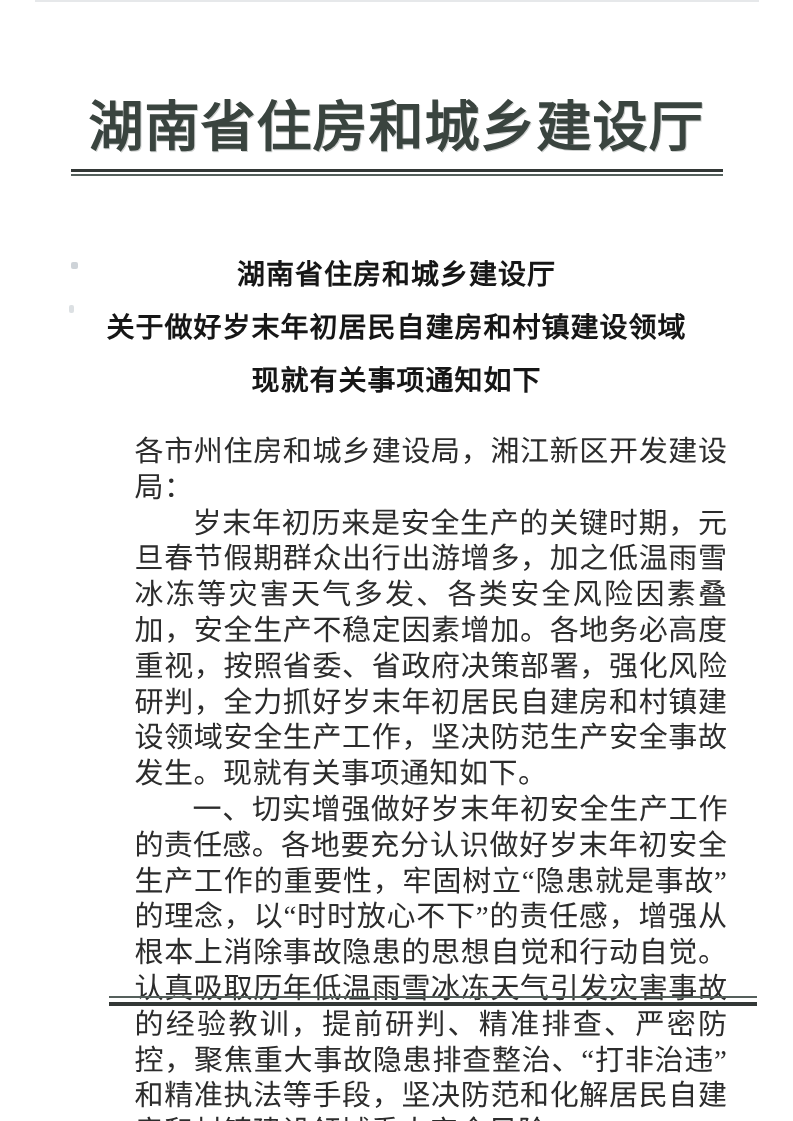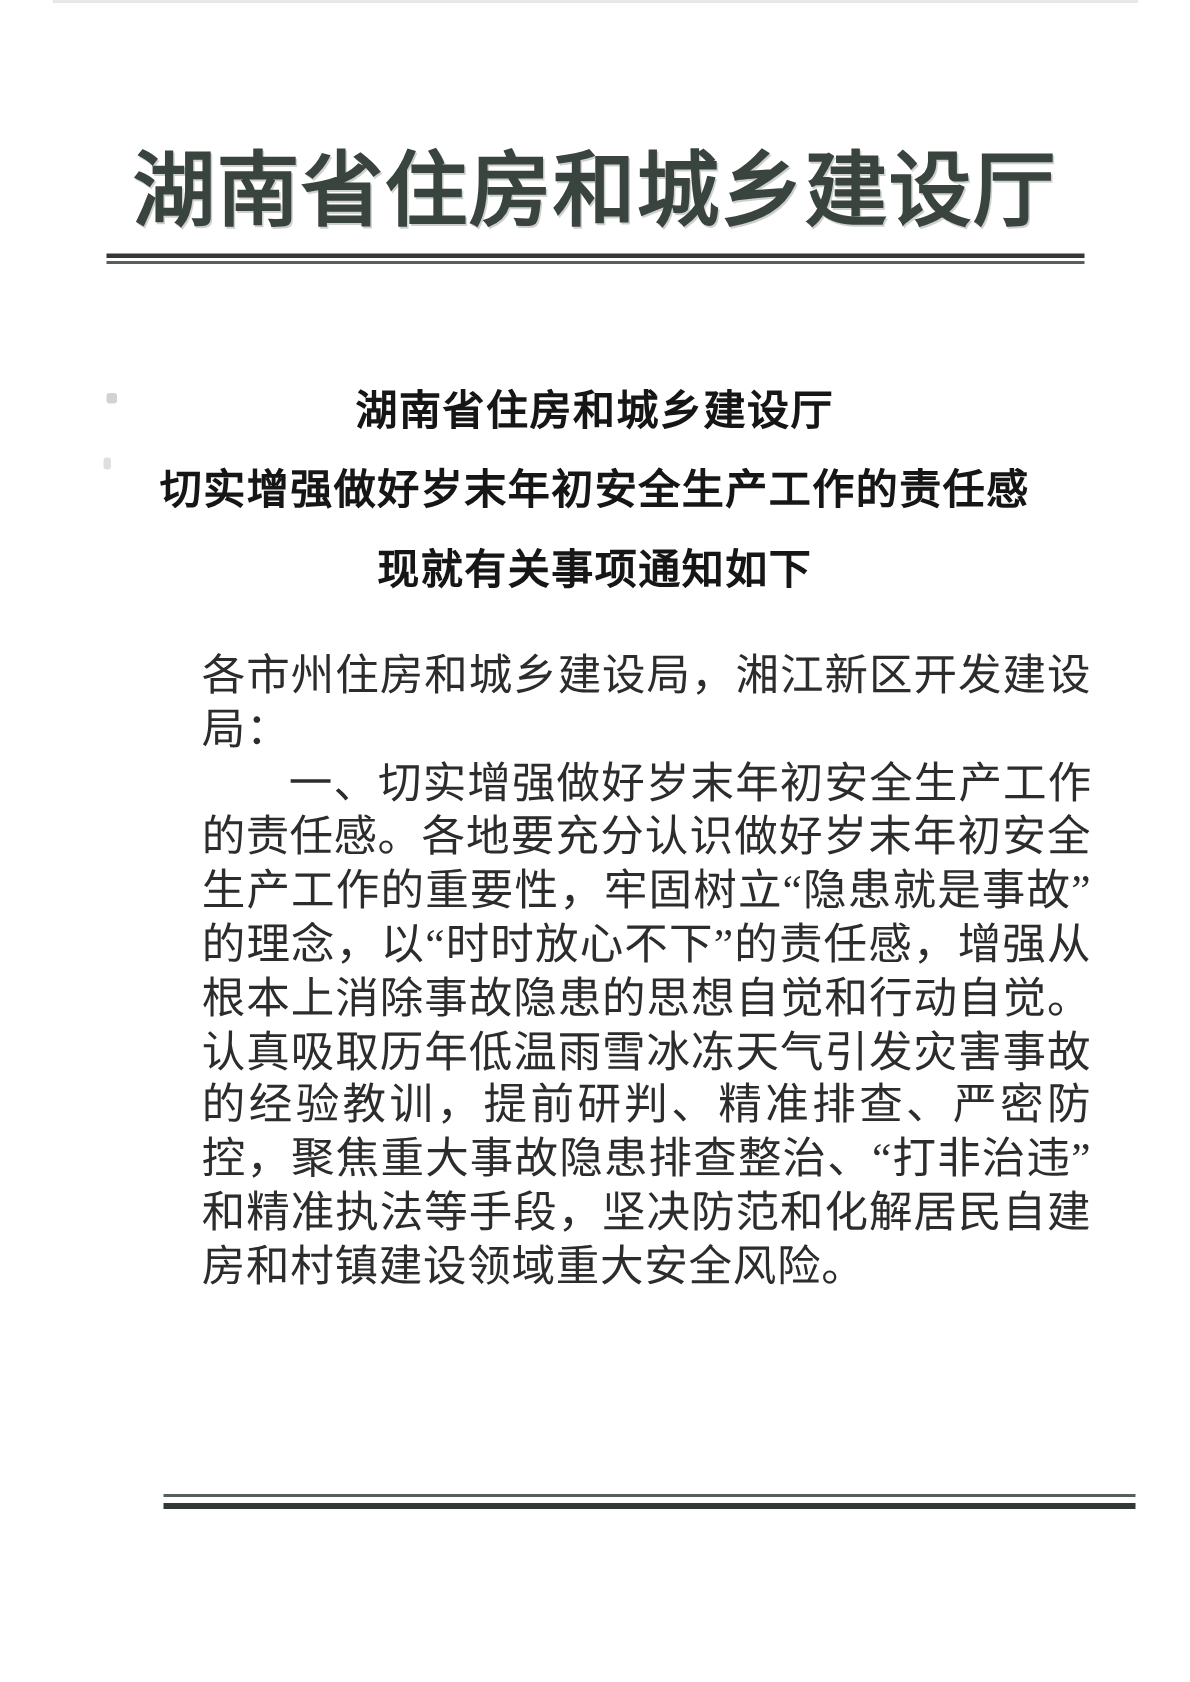--- a/index.html
+++ b/index.html
@@ -102,26 +102,27 @@
     <div class="letterhead-title">湖南省住房和城乡建设厅</div>
     <div class="letterhead-rule">
       <div class="bar-thick"></div>
       <div class="bar-gap"></div>
       <div class="bar-thin"></div>
     </div>
   </header>
 
   <section class="doc-title">
     <div>湖南省住房和城乡建设厅</div>
-    <div>切实增强做好岁末年初安全生产工作的责任感</div>
+    <div>关于做好岁末年初居民自建房和村镇建设领域</div>
     <div>现就有关事项通知如下</div>
   </section>
 
   <main class="doc-body">
     <p class="salutation">各市州住房和城乡建设局，湘江新区开发建设局：</p>
+    <p class="para">岁末年初历来是安全生产的关键时期，元旦春节假期群众出行出游增多，加之低温雨雪冰冻等灾害天气多发、各类安全风险因素叠加，安全生产不稳定因素增加。各地务必高度重视，按照省委、省政府决策部署，强化风险研判，全力抓好岁末年初居民自建房和村镇建设领域安全生产工作，坚决防范生产安全事故发生。现就有关事项通知如下。</p>
     <p class="para">
       <strong class="para-lead">一、切实增强做好岁末年初安全生产工作的责任感。</strong><span>各地要充分认识做好岁末年初安全生产工作的重要性，牢固树立“隐患就是事故”的理念，以“时时放心不下”的责任感，增强从根本上消除事故隐患的思想自觉和行动自觉。认真吸取历年低温雨雪冰冻天气引发灾害事故的经验教训，提前研判、精准排查、严密防控，聚焦重大事故隐患排查整治、“打非治违”和精准执法等手段，坚决防范和化解居民自建房和村镇建设领域重大安全风险。</span>
     </p>
   </main>
 
   <footer class="footer-rule">
     <div class="bar-thin"></div>
     <div class="bar-gap"></div>
     <div class="bar-thick"></div>
   </footer>

